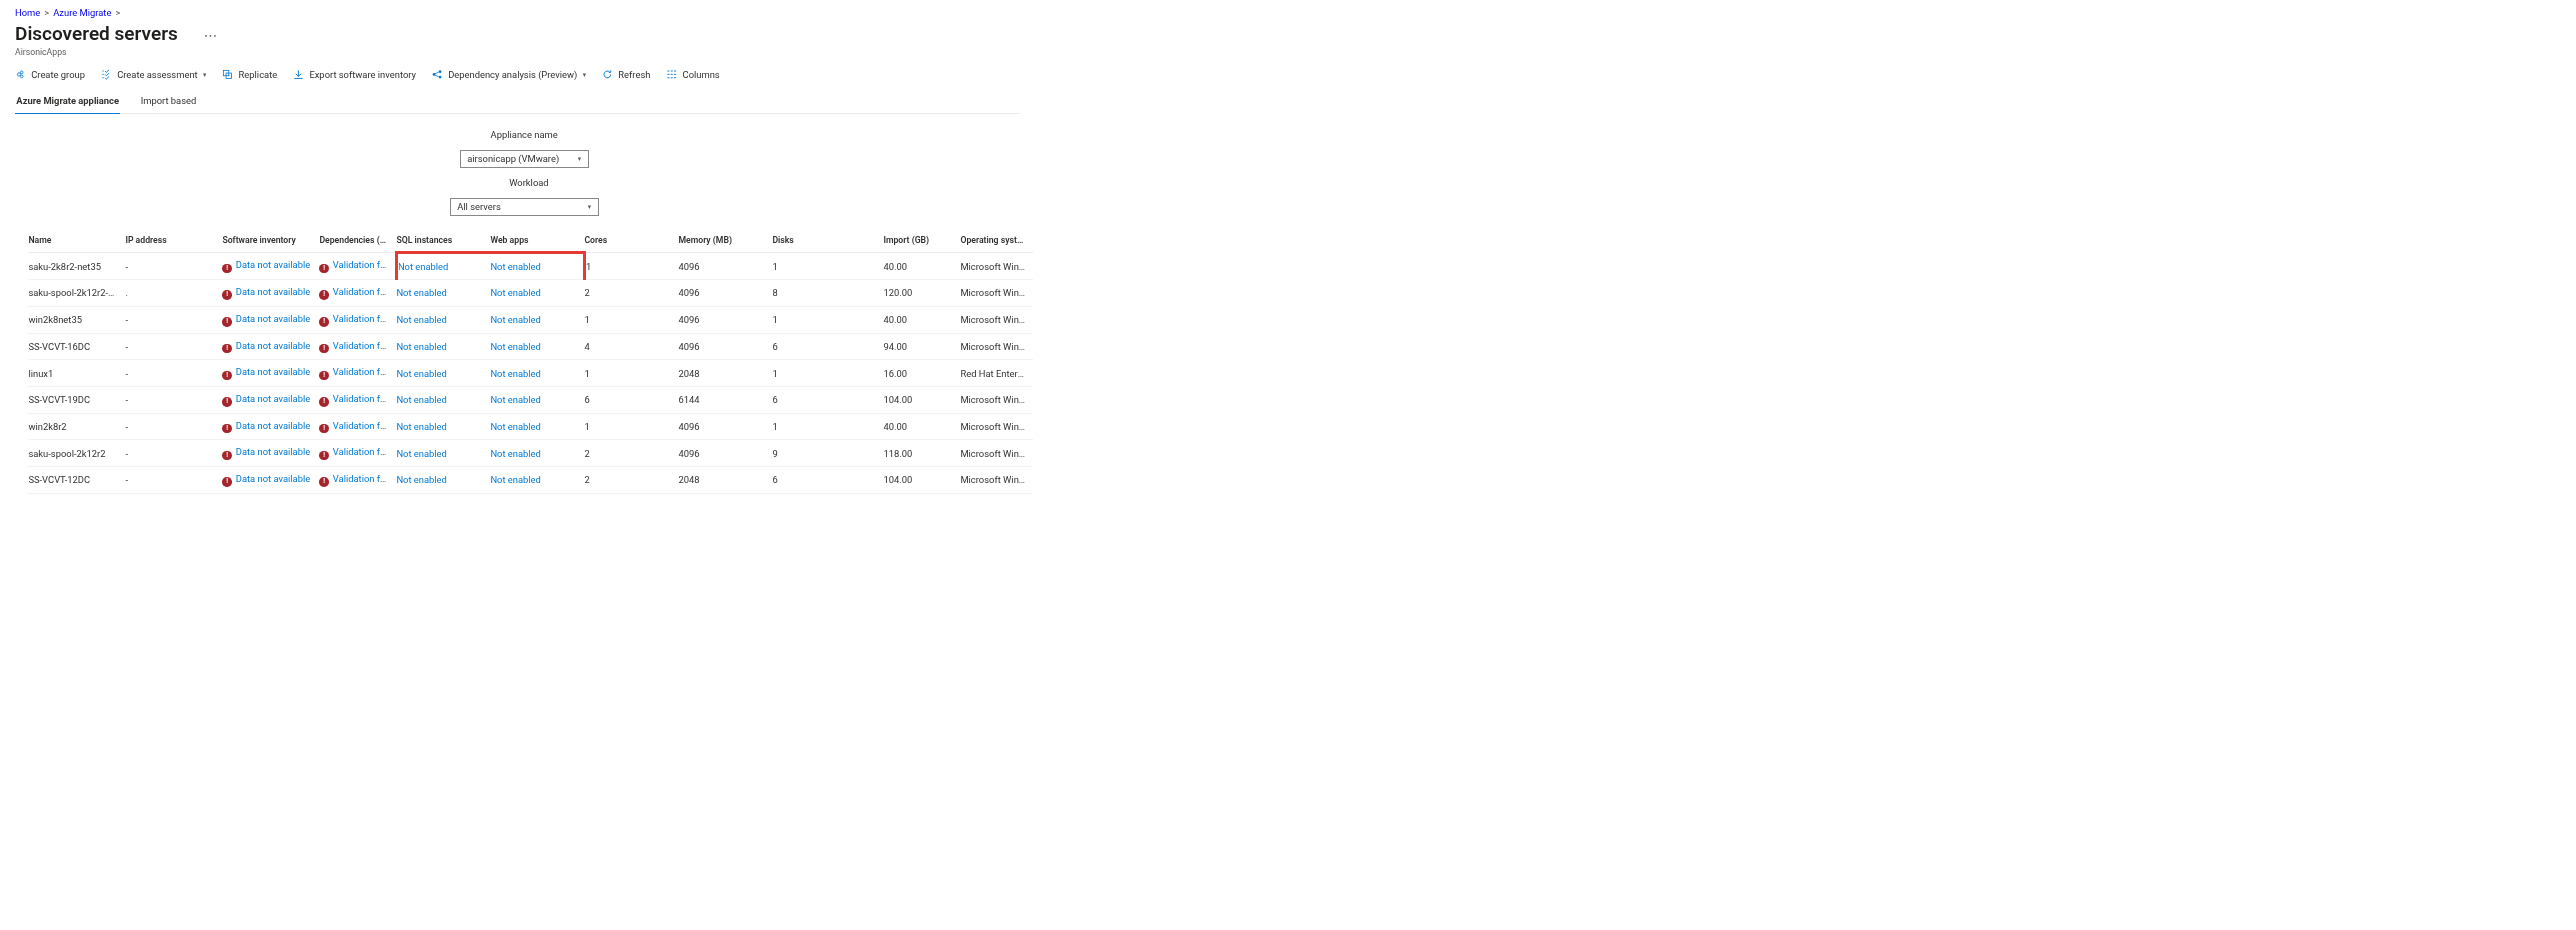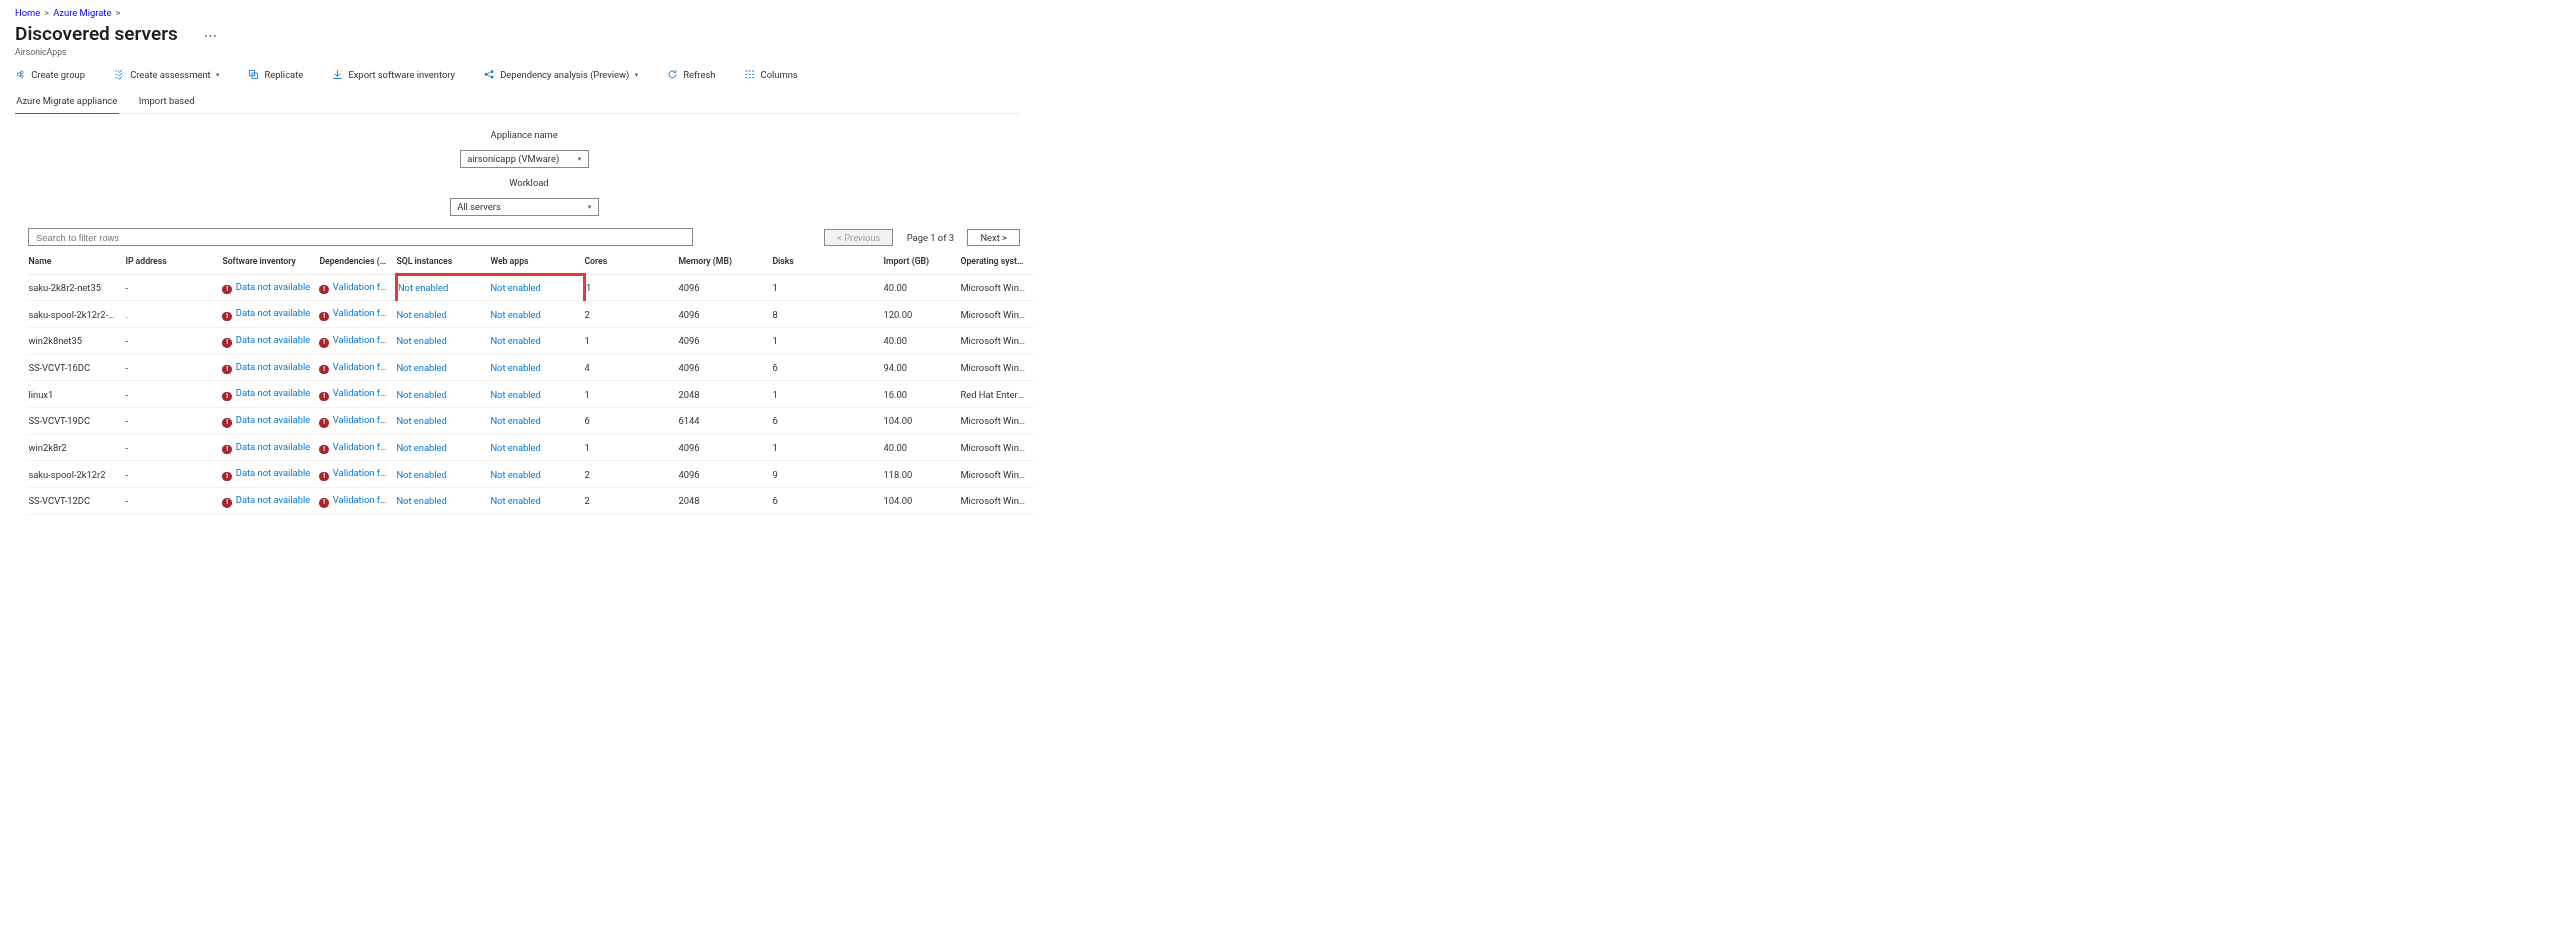--- a/index.html
+++ b/index.html
@@ -50,21 +50,21 @@
   .subtitle {
     font-size: 8.7px;
     color: #605e5c;
     margin: 2.7px 0 12px 0;
   }
 
   
   .command-bar {
     display: flex;
     align-items: flex-start;
-    gap: 29px;
+    gap: 16px;
     padding-bottom: 9.4px;
     margin-bottom: 0;
   }
   .cmd {
     display: inline-flex;
     align-items: center;
     gap: 5.4px;
     font-size: 9.4px;
     color: #323130;
     cursor: pointer;
@@ -79,21 +79,21 @@
     display: flex;
     gap: 19px;
   }
   .tab {
     font-size: 9.4px;
     color: #323130;
     padding: 5.4px 1.3px 6.7px 1.3px;
     cursor: pointer;
   }
   .tab.active {
-    font-weight: 400;
+    font-weight: 700;
     border-bottom: 1.3px solid #0078d4;
     margin-bottom: -0.7px;
   }
 
   
   .filter-row {
     display: flex;
     align-items: center;
     gap: 9.4px;
     margin: 15px 0 12px 13.4px;
@@ -310,28 +310,20 @@
       <span>airsonicapp (VMware)</span>
       <span class="chev">▾</span>
     </span>
     <span style="margin-left:9.4px;">Workload</span>
     <span class="dropdown" style="min-width:134px;">
       <span>All servers</span>
       <span class="chev">▾</span>
     </span>
   </div>
 
-  <div class="search-pager-row">
-    <input type="text" class="search-box" placeholder="Search to filter rows" style="">
-    <div class="pager">
-      <span class="pager-btn disabled">&lt;  Previous</span>
-      <span>Page 1 of 3</span>
-      <span class="pager-btn">Next  &gt;</span>
-    </div>
-  </div>
 
   <table class="grid">
     <colgroup>
       <col class="col-name">
         <col class="col-ip">
         <col class="col-sw">
         <col class="col-dep">
       <col class="col-sql">
         <col class="col-web">
         <col class="col-cores">

